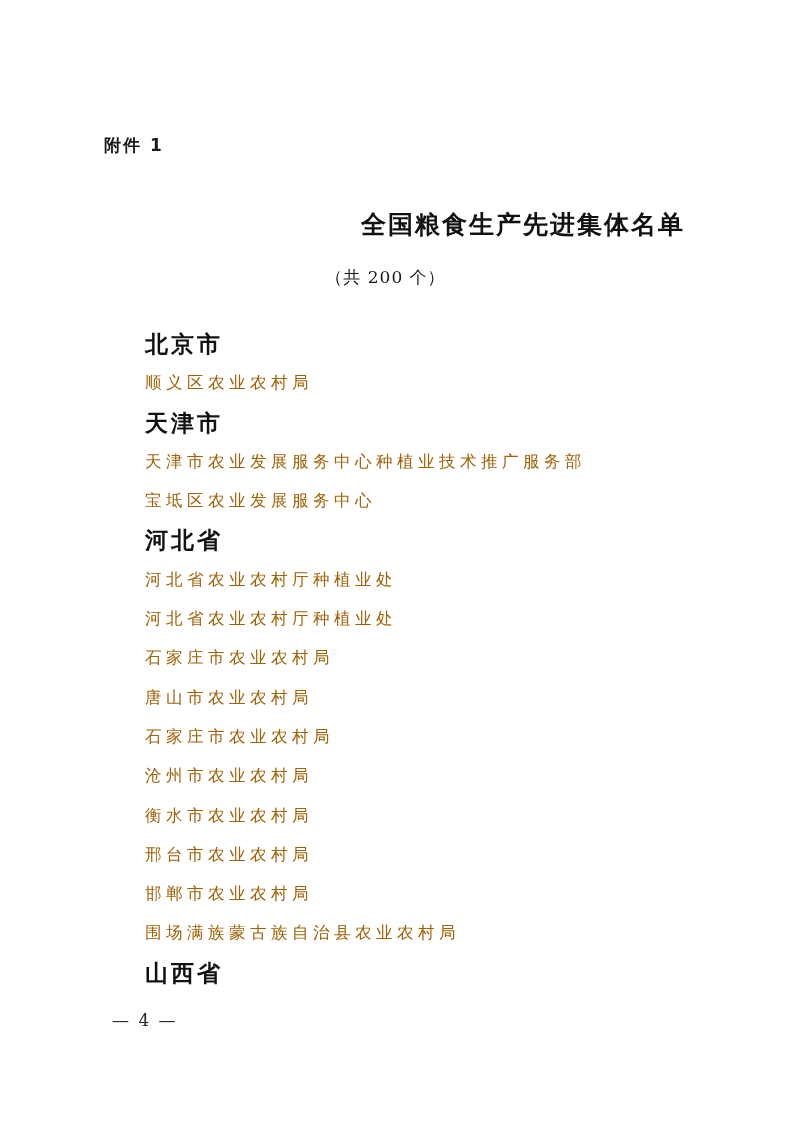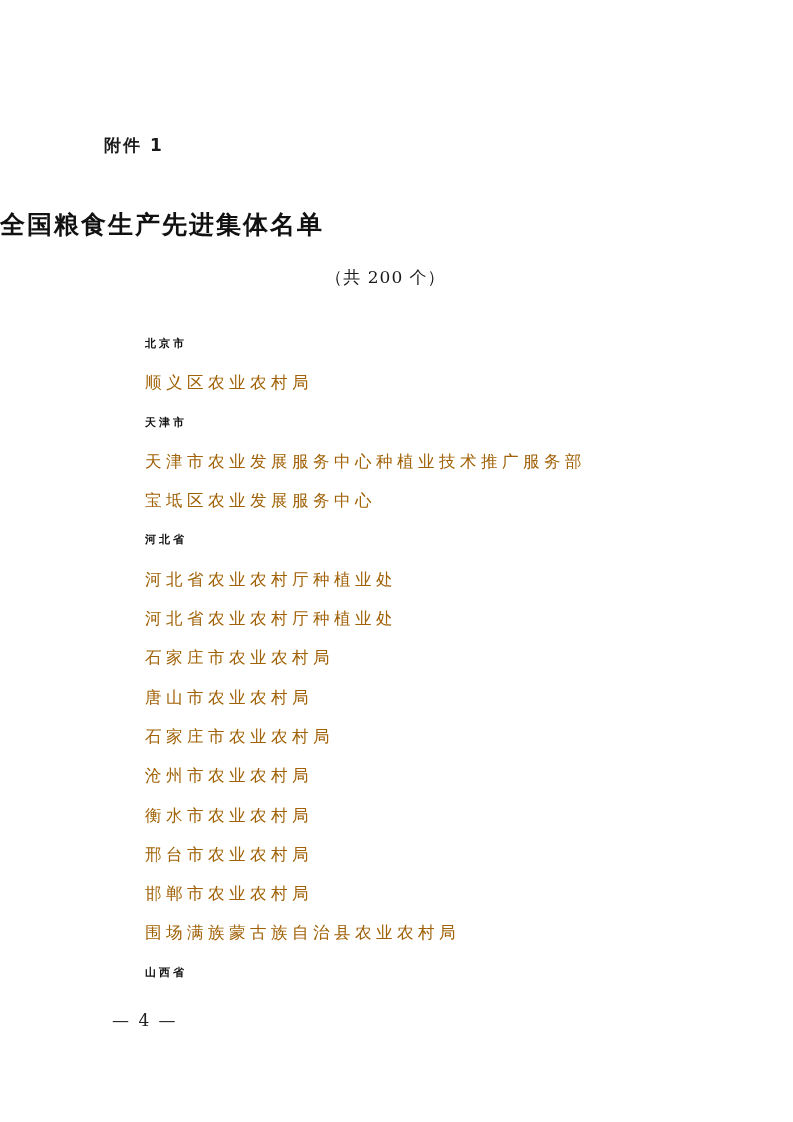--- a/index.html
+++ b/index.html
@@ -1,26 +1,26 @@
 <!DOCTYPE html>
 <html><head>
 <meta charset="utf-8">
 <style>
   html, body { margin: 0; padding: 0; background: #ffffff; }
   body { width: 793px; height: 1122px; position: relative; overflow: hidden;
          font-family: "DejaVu Serif", "Liberation Serif", serif; color: #1a1a1a; }
   .attach { position: absolute; left: 104px; top: 134px; font-size: 17px; font-weight: bold;
             font-family: "DejaVu Sans", "Liberation Sans", sans-serif; letter-spacing: 2px; }
-  .title { position: absolute; left: 0; width: 685px; top: 208px; text-align: left;
+  .title { position: absolute; left: 0; width: 685px; top: 208px; text-align: right;
            font-size: 25px; font-weight: bold; letter-spacing: 2px; color: #111; }
   .subtitle { position: absolute; left: 0; width: 771px; top: 266px; text-align: center;
               font-size: 17px; letter-spacing: 1px; }
   .list { position: absolute; left: 145px; top: 332px; }
   .row { height: 39.3px; line-height: 24px; font-size: 16.5px; letter-spacing: 4.5px; white-space: nowrap; color: #a16207; }
-  .row.heading { font-weight: bold; color: #111; font-family: "DejaVu Sans", "Liberation Sans", sans-serif; letter-spacing: 3px; font-size: 11px; }
+  .row.heading { font-weight: bold; color: #111; font-family: "DejaVu Sans", "Liberation Sans", sans-serif; letter-spacing: 3px; font-size: 23px; }
   .pagenum { position: absolute; left: 112px; top: 1010px; font-size: 17px; letter-spacing: 2px; color: #222; }
 </style>
 </head>
 <body>
 
 <div class="attach">附件 1</div>
 <div class="title">全国粮食生产先进集体名单</div>
 <div class="subtitle">（共 200 个）</div>
 
 <div class="list">

